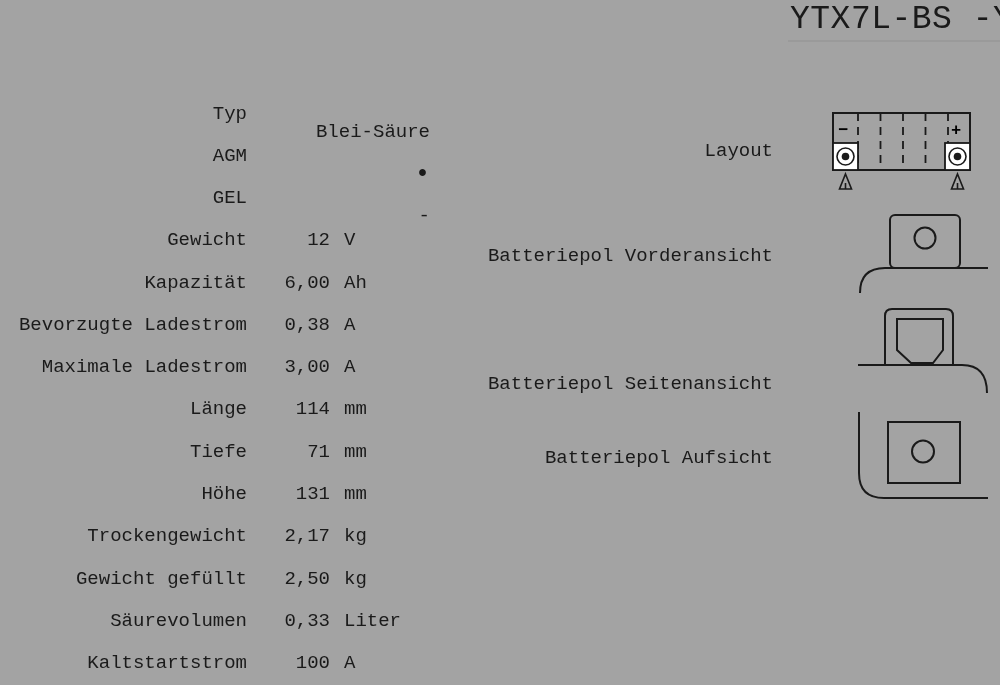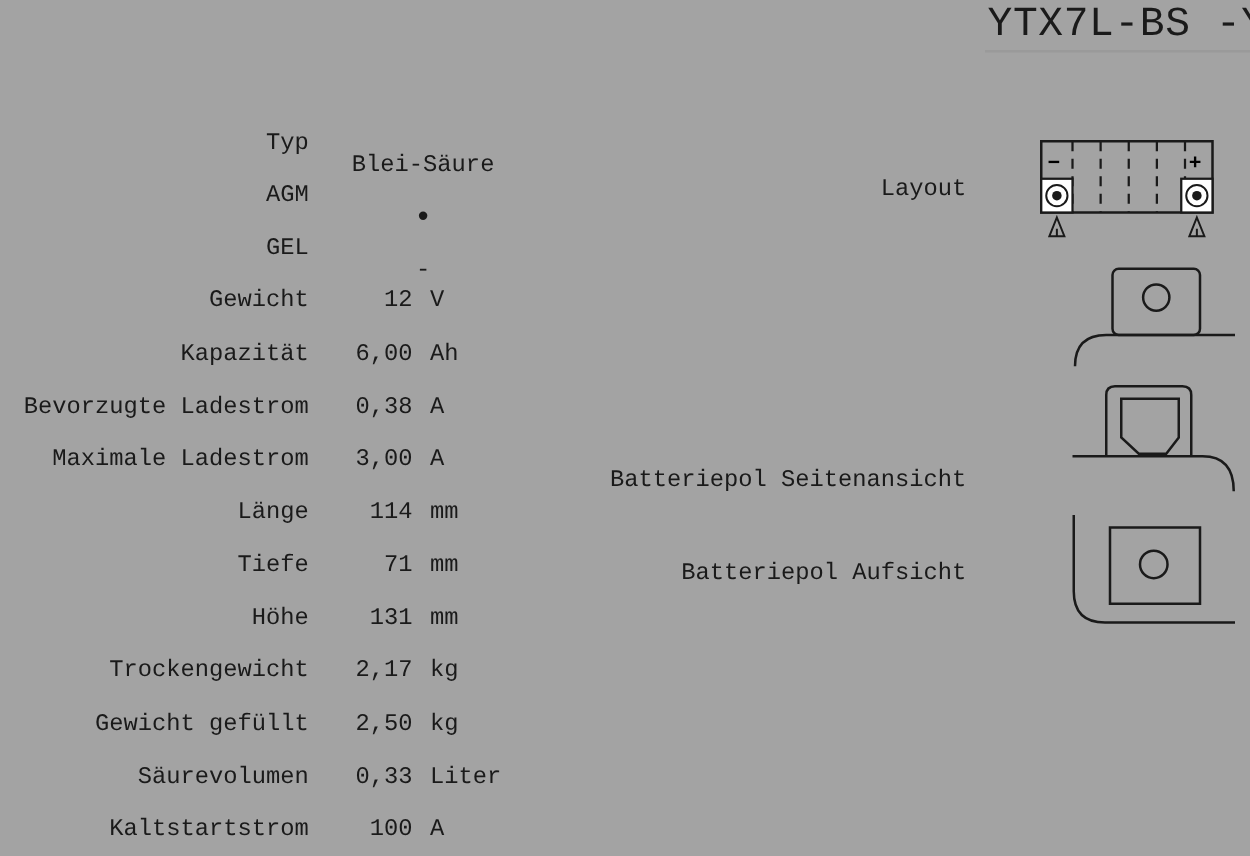--- a/index.html
+++ b/index.html
@@ -24,21 +24,21 @@
     display:grid;
     grid-template-columns:247px 83px 100px;
     grid-auto-rows:42.28px;
     align-items:center;
     font-size:19px;
     line-height:1;
   }
   .c-label { text-align:right; white-space:nowrap; }
   .c-value { text-align:right; white-space:nowrap; }
   .c-unit  { text-align:left; padding-left:14px; white-space:nowrap; }
-  .c-merged { grid-column:2 / 4; text-align:center;margin-top:36px; }
+  .c-merged { grid-column:2 / 4; text-align:right;margin-top:36px; }
   .c-bullet { font-size:25px; }
   
   .d-label {
     position:absolute; left:476px; width:297px;
     text-align:right; font-size:19px; line-height:24px; white-space:nowrap;
   }
   #lbl-layout { top:139px; }
   #lbl-front  { top:244px; }
   #lbl-side   { top:341px;margin-top:31px; }
   #lbl-top    { top:446px; }
@@ -98,20 +98,21 @@
       <div class="c-unit">kg</div>
       <div class="c-label">Säurevolumen</div>
       <div class="c-value">0,33</div>
       <div class="c-unit">Liter</div>
       <div class="c-label">Kaltstartstrom</div>
       <div class="c-value">100</div>
       <div class="c-unit">A</div>
     </div>
 
   <div class="d-label" id="lbl-layout">Layout</div>
+  <div class="d-label" id="lbl-front">Batteriepol Vorderansicht</div>
   <div class="d-label" id="lbl-side">Batteriepol Seitenansicht</div>
   <div class="d-label" id="lbl-top">Batteriepol Aufsicht</div>
 
   <svg id="svg-layout" class="dsvg" width="175" height="90" viewBox="0 0 175 90">
 
     <line class="dash" x1="33" y1="8" x2="33" y2="65"></line>
     <line class="dash" x1="55.5" y1="8" x2="55.5" y2="65"></line>
     <line class="dash" x1="78" y1="8" x2="78" y2="65"></line>
     <line class="dash" x1="100.5" y1="8" x2="100.5" y2="65"></line>
     <line class="dash" x1="123" y1="8" x2="123" y2="65"></line>

